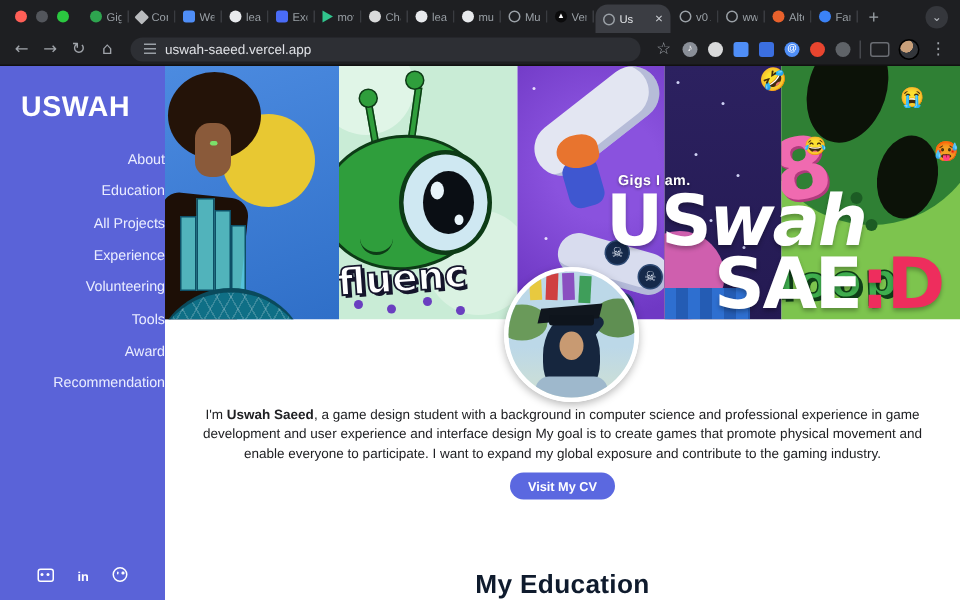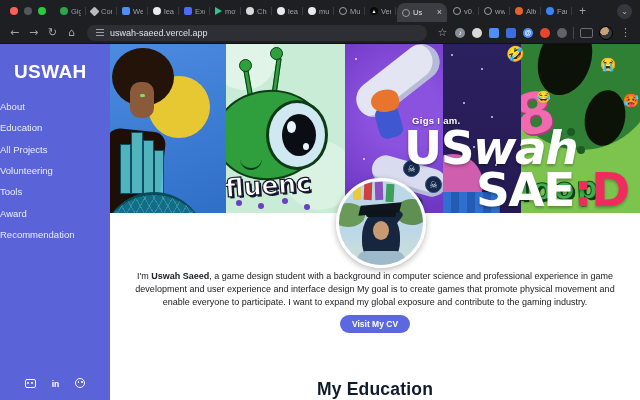--- a/index.html
+++ b/index.html
@@ -40,21 +40,21 @@
   #ext-icons{display:flex;gap:7px;align-items:center;flex:none;}
   .ext{width:10px;height:10px;border-radius:50%;display:flex;align-items:center;justify-content:center;font-size:6.5px;color:#fff;font-weight:700;flex:none;}
   .ext.square{border-radius:2px;}
   .tb-divider{width:1px;height:12px;background:#45474c;flex:none;}
   .kbd-square{width:13px;height:10px;border:1px solid #6a6d73;border-radius:2px;flex:none;box-sizing:border-box;}
   .profile-avatar{width:12px;height:12px;border-radius:50%;flex:none;background:radial-gradient(circle at 35% 30%,#c9a07a 0 38%,#33363b 40%);border:1px solid #000;}
   
   .page{position:absolute;left:0;top:44px;width:640px;height:356px;background:#fff;display:flex;overflow:hidden;}
   .sidebar{width:110px;flex:none;background:#5a63d8;position:relative;}
   .side-title{margin:17px 0 0 14px;font-size:19px;font-weight:800;color:#fff;line-height:1.14;letter-spacing:.4px;}
-  .nav{margin-top:13px;display:flex;flex-direction:column;text-align:left;}
+  .nav{margin-top:13px;display:flex;flex-direction:column;text-align:right;}
   .navitem{font-size:9.5px;color:#eaedff;padding:5.2px 0;cursor:pointer;}
   .social{position:absolute;left:0;right:0;bottom:12px;display:flex;justify-content:center;align-items:flex-end;gap:16px;}
   .ic-itch{width:11px;height:9px;border:1.3px solid #fff;border-radius:2px;position:relative;box-sizing:border-box;}
   .ic-itch::before,.ic-itch::after{content:'';position:absolute;top:2px;width:2px;height:2px;background:#fff;border-radius:50%;}
   .ic-itch::before{left:1.5px}.ic-itch::after{right:1.5px}
   .ic-li{font-size:8.5px;font-weight:700;color:#fff;line-height:1;}
   .ic-gh{width:10px;height:10px;border:1.3px solid #fff;border-radius:50%;position:relative;box-sizing:border-box;}
   .ic-gh::before,.ic-gh::after{content:'';position:absolute;top:2px;width:1.6px;height:1.6px;background:#fff;border-radius:50%;}
   .ic-gh::before{left:1.6px}.ic-gh::after{right:1.6px}
   .main{flex:1;position:relative;min-width:0;}
@@ -275,20 +275,21 @@
   <div class="page">
 
     <aside class="sidebar" style="background: rgb(90, 99, 216);">
       <div class="side-title">
         <div>USWAH</div>
       </div>
       <nav class="nav" id="nav">
           <div class="navitem">About</div>
           <div class="navitem">Education</div>
           <div class="navitem">All Projects</div>
+          <div class="navitem">Experience</div>
           <div class="navitem">Volunteering</div>
           <div class="navitem">Tools</div>
           <div class="navitem">Award</div>
           <div class="navitem">Recommendation</div>
         </nav>
       <div class="social">
         <span class="ic-itch"></span>
         <span class="ic-li">in</span>
         <span class="ic-gh"></span>
       </div>

